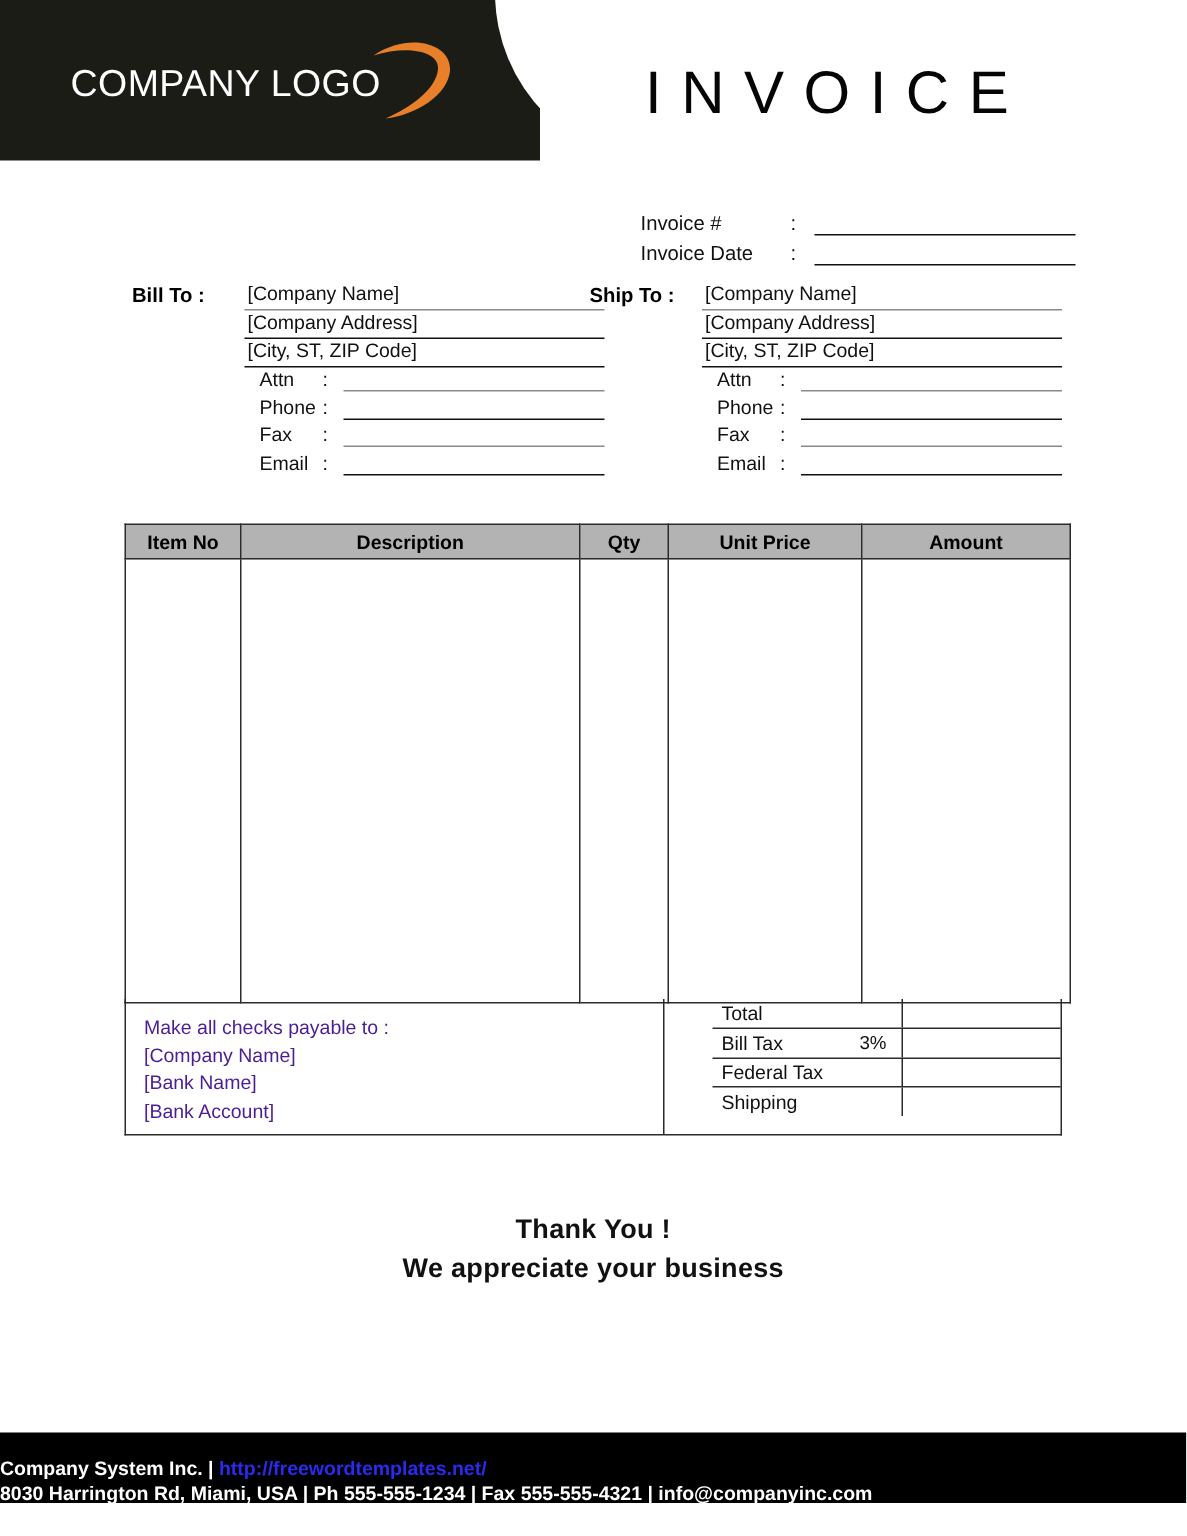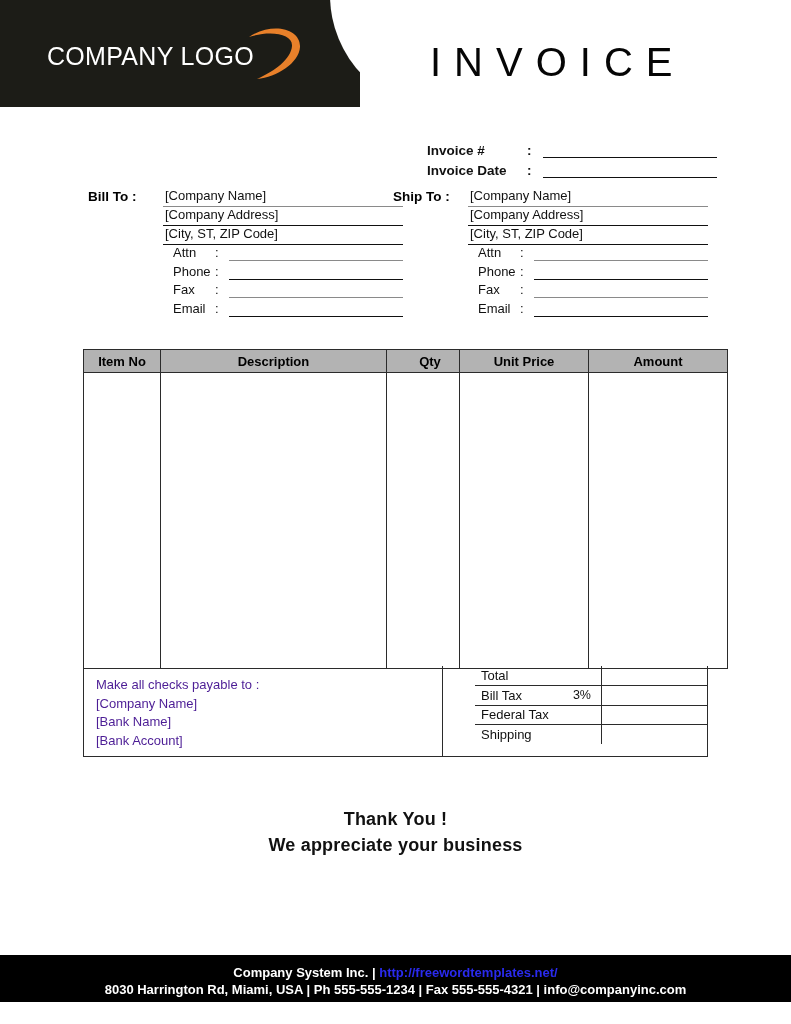--- a/index.html
+++ b/index.html
@@ -95,22 +95,21 @@
   .meta {
     position: absolute;
     left: 427px;
     top: 138px;
     width: 290px;
   }
   .meta-row {
     position: relative;
     height: 20px;
     display: flex;
-    align-items: flex-end;
-    font-weight: bold;
+    align-items: center;
   }
   .meta-label {
     width: 100px;
     font-size: 13.5px;
     color: #111;
   }
   .meta-colon {
     width: 16px;
     font-size: 13.5px;
     color: #111;
@@ -211,21 +210,21 @@
     background: #b3b3b3;
     height: 22px;
     font-size: 13px;
     font-weight: bold;
     color: #000;
     text-align: center;
     vertical-align: middle;
   }
   .items-table thead th.col-item  { width: 76px; }
   .items-table thead th.col-desc  { width: 225px; }
-  .items-table thead th.col-qty   { width: 58px; padding-left: 14px; }
+  .items-table thead th.col-qty   { width: 58px; }
   .items-table thead th.col-price { width: 128px; }
   .items-table thead th.col-amt   { width: 138px; }
   .items-table tbody td {
     height: 295px;
     background: #ffffff;
   }
 
   
   .bottom-block {
     position: absolute;
@@ -300,22 +299,22 @@
   }
 
   
   .page-footer {
     position: absolute;
     left: 0;
     top: 955px;
     width: 791px;
     height: 47px;
     background: #000000;
-    text-align: center;
-    padding-top: 9px;
+    text-align: left;
+    padding-top: 15px;
     box-sizing: border-box;
   }
   .page-footer .line {
     font-size: 13px;
     font-weight: bold;
     color: #ffffff;
     line-height: 17px;
     white-space: nowrap;
   }
   .page-footer .url {

